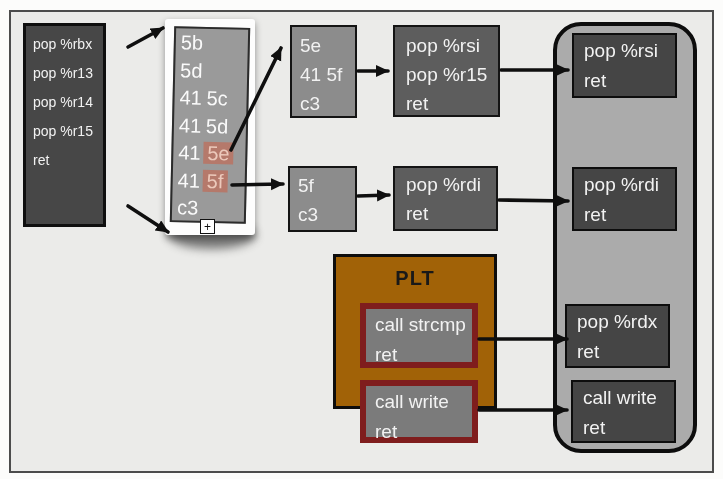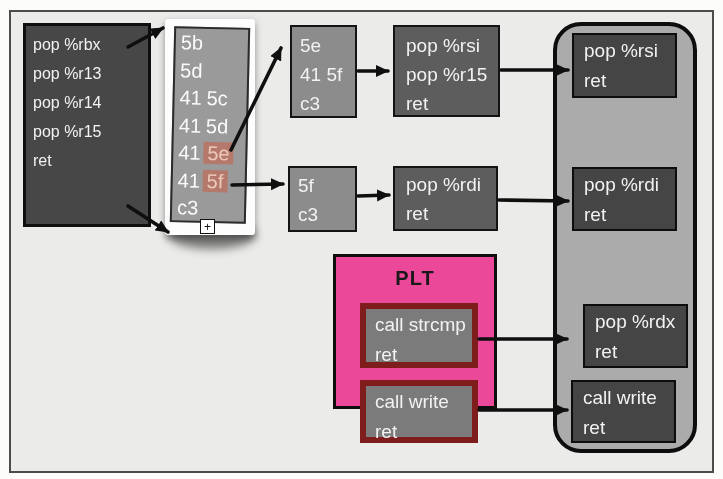--- a/index.html
+++ b/index.html
@@ -8,21 +8,21 @@
   .slide{position:absolute;left:9px;top:10px;width:701px;height:459px;
          background:#ebebe9;border:2px solid #4c4c4c;}
   .box{position:absolute;box-sizing:border-box;color:#f2f2f2;}
   .dark{background:#474747;border:3px solid #0f0f0f;}
   .mid{background:#5d5d5d;border:2px solid #141414;}
   .gray{background:#8c8c8c;border:2px solid #141414;}
   .pltbox{background:#7b7b7b;border:6px solid #7f1d1d;}
   .ln{white-space:pre;}
 
   
-  .left-box{left:23px;top:23px;width:128px;height:204px;font-size:16px;line-height:29px;
+  .left-box{left:23px;top:23px;width:83px;height:204px;font-size:14px;line-height:29px;
             padding:4px 0 0 7px;}
 
   
   .mag-shadow{position:absolute;left:168px;top:221px;width:88px;height:28px;background:#3d3d3d;
               border-radius:50%;filter:blur(5px);opacity:.65;}
   .mag-frame{position:absolute;left:165px;top:19px;width:90px;height:216px;background:#fdfdfd;
              border-radius:3px;box-shadow:0 3px 7px rgba(0,0,0,.4);}
   .mag-inner{position:absolute;left:7px;top:8px;width:76px;height:196px;background:#9a9a9a;
              border:2px solid #2b2b2b;transform:rotate(1.3deg);box-sizing:border-box;
              font-size:20px;line-height:27.5px;color:#fafafa;padding:1px 0 0 5px;overflow:hidden;}
@@ -34,34 +34,34 @@
                font-size:12px;color:#111;line-height:1;}
 
   
   .box-5e{left:290px;top:25px;width:67px;height:93px;font-size:19px;line-height:29px;padding:4px 0 0 8px;}
   .box-5f{left:288px;top:166px;width:69px;height:66px;font-size:19px;line-height:29px;padding:3px 0 0 8px;}
   .box-rsi-mid{left:393px;top:25px;width:107px;height:92px;font-size:19px;line-height:29px;padding:4px 0 0 11px;}
   .box-rdi-mid{left:393px;top:166px;width:105px;height:65px;font-size:19px;line-height:29px;padding:2px 0 0 11px;}
 
   
   .plt{position:absolute;left:333px;top:254px;width:164px;height:155px;box-sizing:border-box;
-       background:#ec4899;border:3px solid #0d0d0d;}
+       background:#a16207;border:3px solid #0d0d0d;}
   .plt-title{text-align:center;margin-top:10px;font-size:20px;font-weight:bold;color:#191919;
              letter-spacing:1px;}
   .plt-strcmp{left:24px;top:46px;width:118px;height:65px;font-size:19px;line-height:30px;padding:1px 0 0 9px;}
   .plt-write{left:24px;top:123px;width:118px;height:63px;font-size:19px;line-height:30px;padding:1px 0 0 9px;}
 
   
   .chain{position:absolute;left:553px;top:22px;width:144px;height:431px;box-sizing:border-box;
          background:#ababab;border:4px solid #0d0d0d;border-radius:28px;}
   .chain .box{background:#454545;border:2px solid #0d0d0d;font-size:19px;line-height:30px;
               padding:1px 0 0 10px;width:105px;}
   .r-rsi{left:15px;top:7px;height:65px;}
   .r-rdi{left:15px;top:141px;height:64px;}
-  .r-rdx{left:26px;top:278px;height:64px;}
+  .r-rdx{left:8px;top:278px;height:64px;}
   .r-write{left:14px;top:354px;height:63px;}
 
   .arrows{position:absolute;left:0;top:0;width:723px;height:479px;pointer-events:none;}
 </style>
 </head>
 <body>
 
 <div class="page">
   <div class="slide"></div>
 

